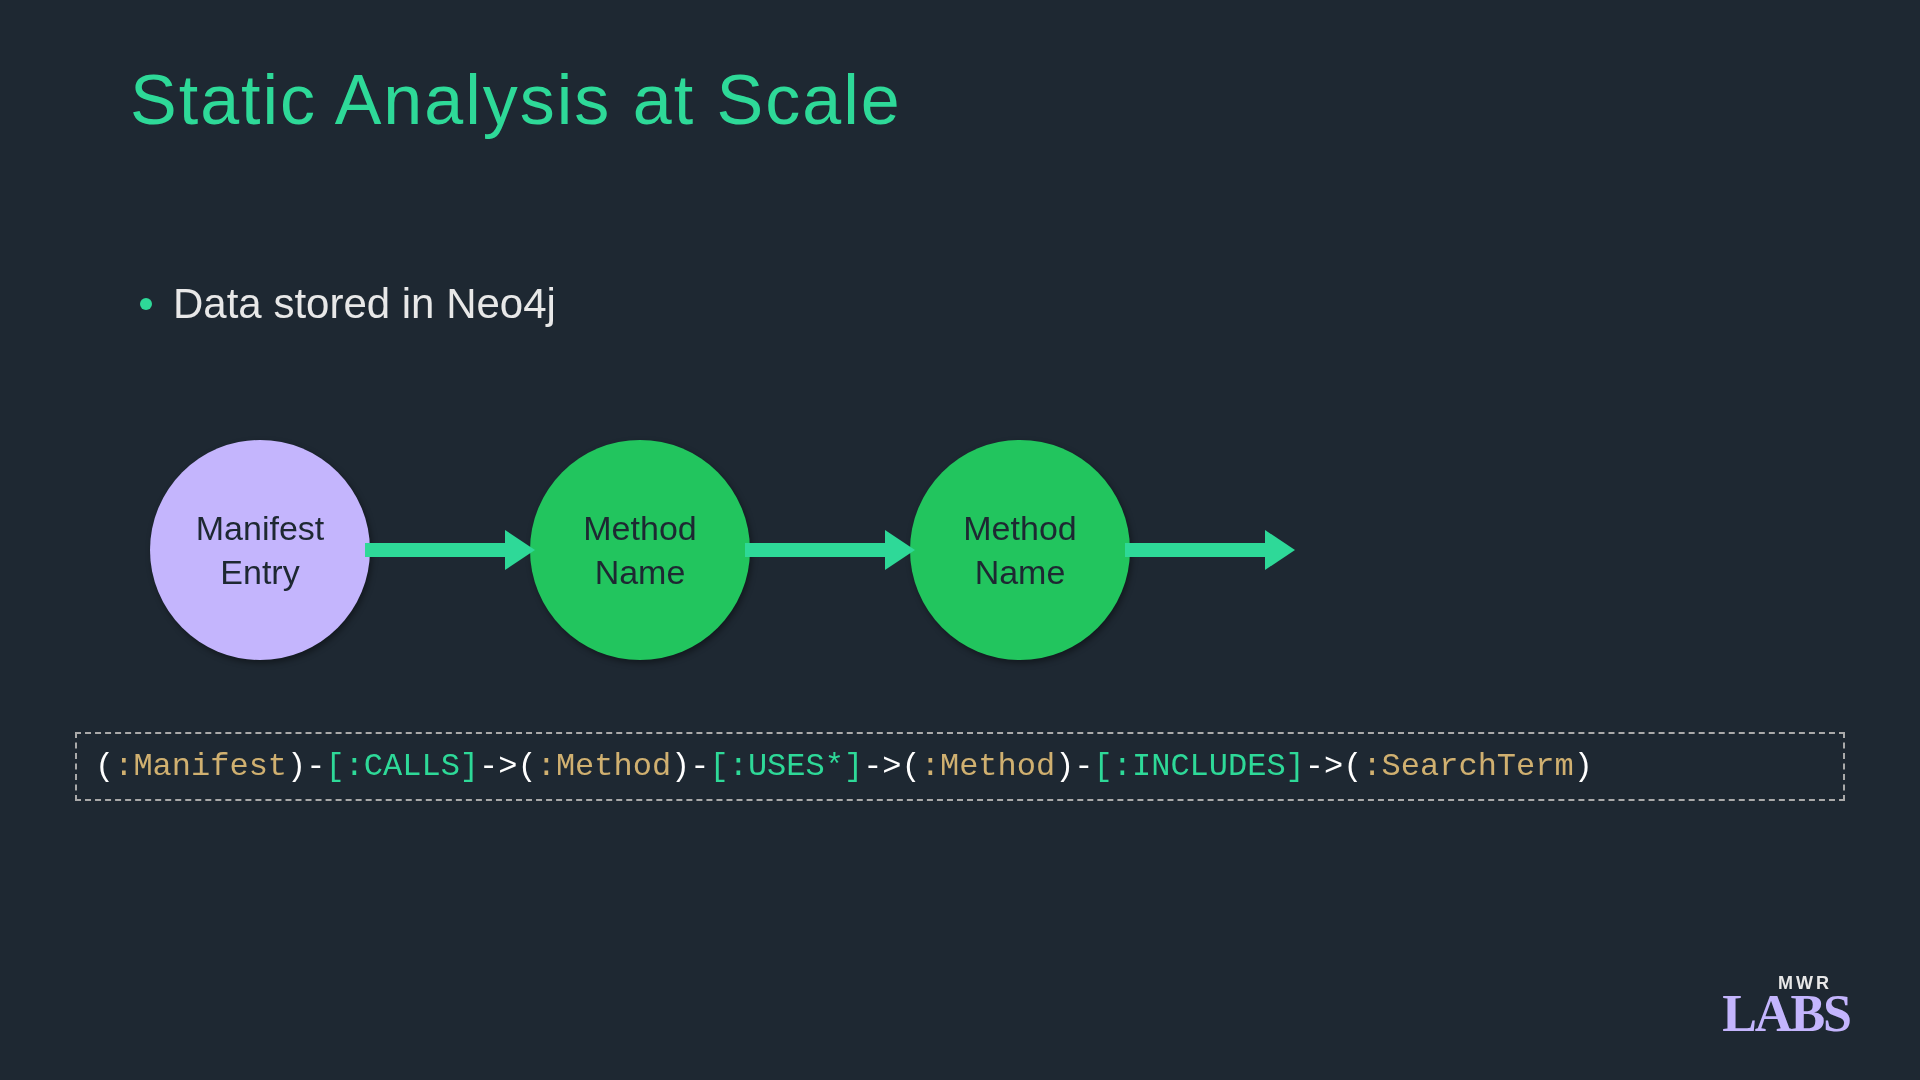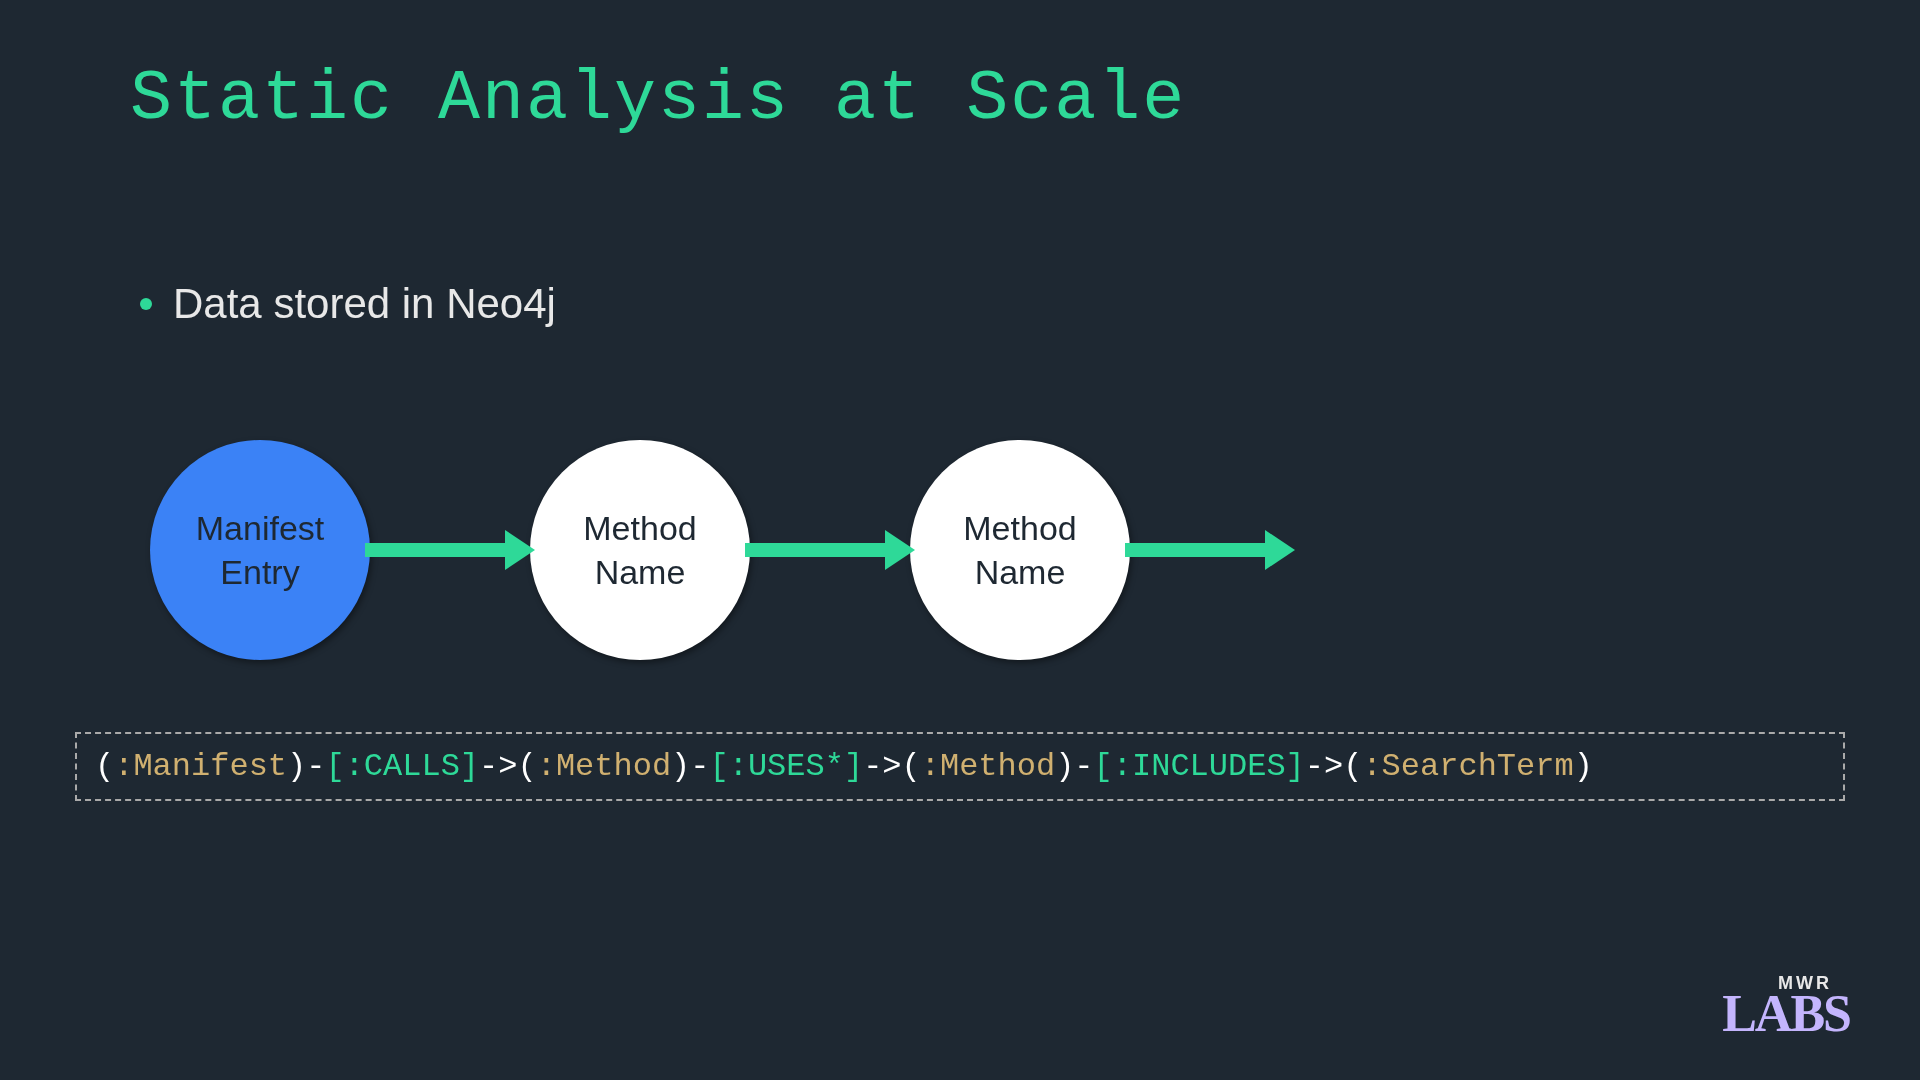--- a/index.html
+++ b/index.html
@@ -5,21 +5,21 @@
     * { margin: 0; padding: 0; box-sizing: border-box; }
     body {
       width: 1920px;
       height: 1080px;
       background: #1e2832;
       font-family: 'Segoe UI', Arial, sans-serif;
       overflow: hidden;
       position: relative;
     }
     .title {
-      font-family: Liberation Mono, monospace;
+      font-family: Liberation Sans, sans-serif;
       color: #2ed998;
       font-size: 70px;
       font-weight: normal;
       position: absolute;
       top: 60px;
       left: 130px;
       letter-spacing: 2px;
     }
     .bullet-row {
       position: absolute;
@@ -54,22 +54,22 @@
       border-radius: 50%;
       display: flex;
       align-items: center;
       justify-content: center;
       text-align: center;
       font-size: 34px;
       color: #1e2832;
       line-height: 1.3;
       box-shadow: 2px 3px 6px rgba(0,0,0,0.4);
     }
-    .node-yellow { background: #3b82f6; }
-    .node-blue { background: #ffffff; color: #1e2832; }
+    .node-yellow { background: #c4b5fd; }
+    .node-blue { background: #22c55e; color: #1e2832; }
     .node-green { background: #7aa744; color: #ffffff; }
     .arrow {
       width: 170px;
       height: 20px;
       position: relative;
       margin: 0 -5px;
     }
     .arrow-line {
       position: absolute;
       top: 50%;

